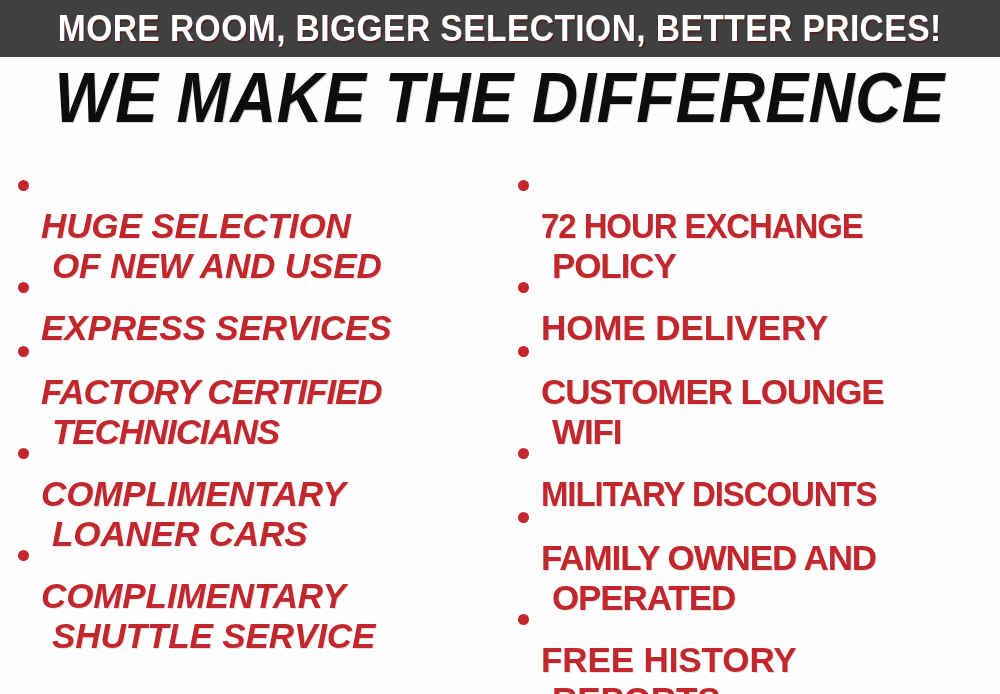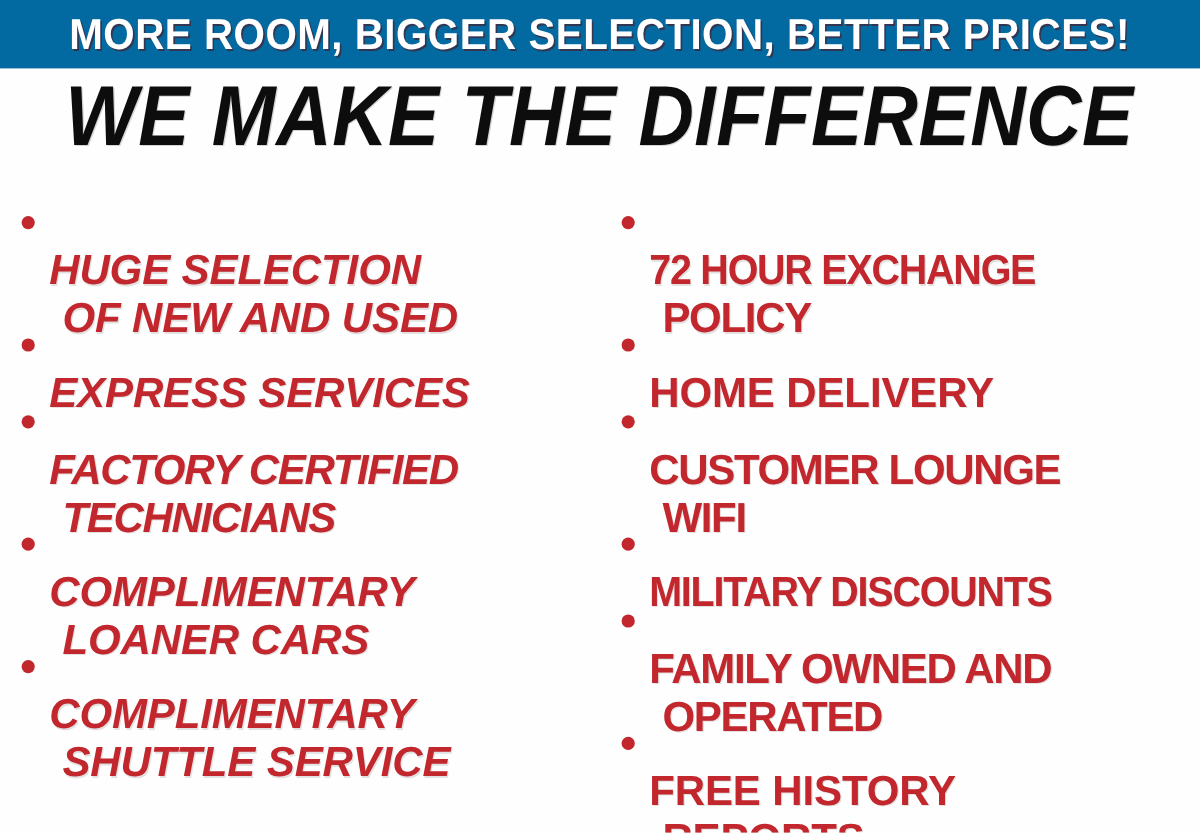--- a/index.html
+++ b/index.html
@@ -20,21 +20,21 @@
     overflow: hidden;
   }
 
   
   .banner {
     position: absolute;
     left: 0;
     top: 0;
     width: 1000px;
     height: 57px;
-    background: #0369a1;
+    background: #404040;
     display: flex;
     align-items: center;
     justify-content: center;
   }
   .banner-text {
     color: #ffffff;
     font-family: "Liberation Sans", sans-serif;
     font-weight: bold;
     font-size: 36px;
     line-height: 36px;

